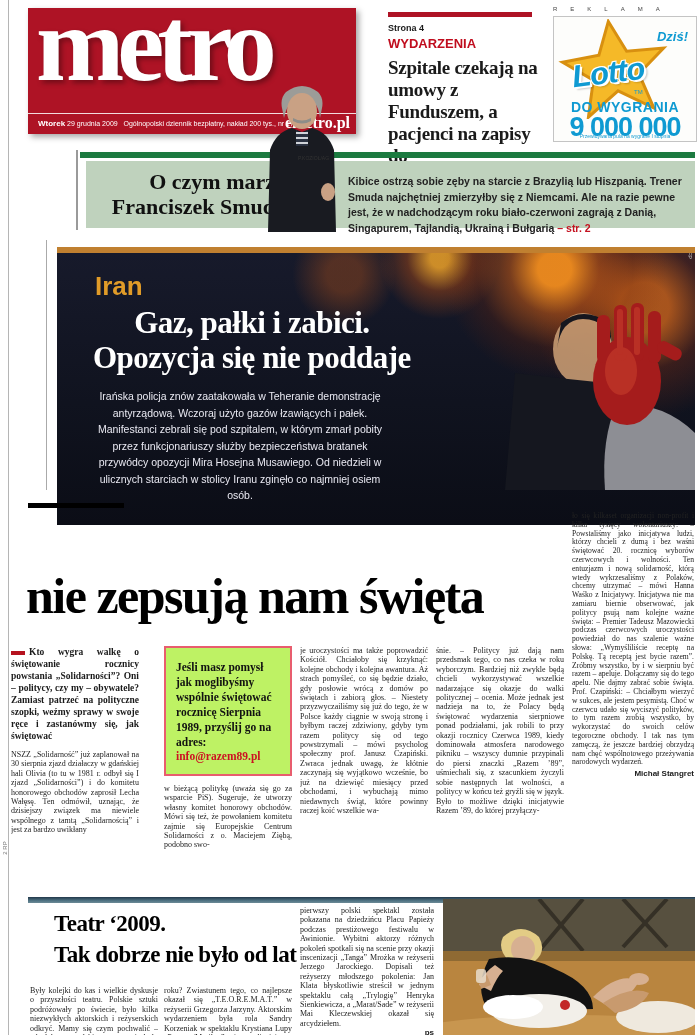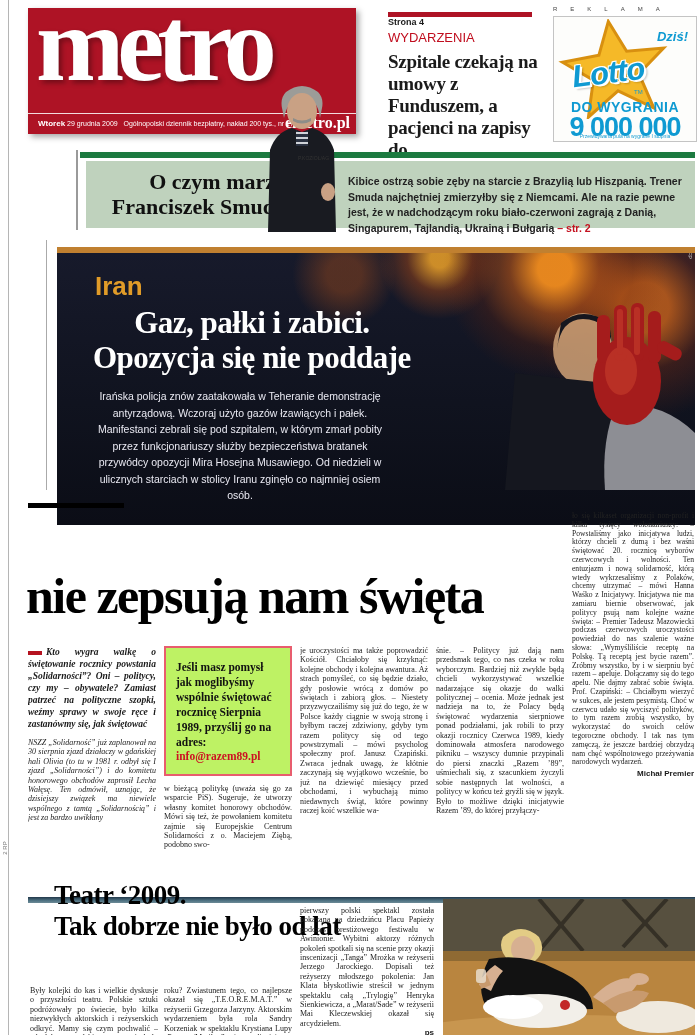--- a/index.html
+++ b/index.html
@@ -21,22 +21,22 @@
   .mast-strip{position:absolute;left:0;right:0;bottom:0;height:20px;border-top:1px solid rgba(255,255,255,.85);}
   .dateline{position:absolute;left:10px;top:5px;font-size:7px;color:#fff;white-space:nowrap;}
   .dateline b{font-size:8px;}
   .site{position:absolute;right:6px;bottom:2px;font-size:16px;font-weight:bold;color:#fff;}
   .mast-credit{left:298px;top:155px;font-size:5px;color:#333;z-index:6;}
   .smuda-photo{left:266px;top:84px;width:72px;height:148px;z-index:5;}
 
   
   .teaser{left:388px;top:12px;width:150px;}
   .teaser-bar{width:144px;height:5px;background:#ae1325;}
-  .teaser-page{font-size:9px;font-weight:bold;font-family:"Liberation Sans",sans-serif;}
-  .teaser-section{font-size:13px;font-weight:normal;color:#c00d1e;margin-top:3px;font-family:"Liberation Sans",sans-serif;}
+  .teaser-page{font-size:9px;font-weight:bold;margin-top:6px;font-family:"Liberation Sans",sans-serif;}
+  .teaser-section{font-size:13px;font-weight:bold;color:#c00d1e;margin-top:3px;font-family:"Liberation Sans",sans-serif;}
   .teaser-head{font-size:19px;font-weight:bold;line-height:22px;margin-top:6px;letter-spacing:-0.3px;}
 
   
   .reklama{left:553px;top:6px;width:140px;font-size:6px;color:#444;letter-spacing:13px;
            font-family:"Liberation Sans",sans-serif;}
   .ad-box{left:553px;top:16px;width:142px;height:124px;border:1px solid #c4c4c4;background:#fdfdfb;}
   .star{position:absolute;left:2px;top:2px;}
   .ad-today{position:absolute;right:8px;top:12px;font-size:13px;font-weight:bold;font-style:italic;
             color:#0f9ad2;font-family:"Liberation Sans",sans-serif;}
   .ad-brand{position:absolute;left:18px;top:38px;font-size:31px;font-weight:bold;font-style:italic;
@@ -80,36 +80,36 @@
   .afp{position:absolute;right:2px;top:6px;transform:rotate(90deg);transform-origin:right top;
        font-size:5.5px;color:#c9c9c9;font-family:"Liberation Sans",sans-serif;}
   .iran-fig{position:absolute;right:0;top:0;}
 
   
   .main-bar{left:28px;top:503px;width:96px;height:5px;background:#000;}
   .main-head{left:26px;top:506px;width:560px;font-size:50px;font-weight:bold;line-height:60px;
              letter-spacing:-1.5px;color:#000;}
   .bodytext{font-size:8px;line-height:9.4px;text-align:justify;color:#222;}
   .col{position:absolute;width:128px;}
-  .c1{left:28px;top:646px;height:245px;overflow:hidden;font-style:italic;}
+  .c1{left:11px;top:646px;height:245px;overflow:hidden;}
   .c2{left:164px;top:646px;height:245px;}
   .c3{left:300px;top:646px;height:245px;overflow:hidden;}
   .c4{left:436px;top:646px;height:245px;overflow:hidden;}
   .c5{left:572px;top:512px;width:122px;height:380px;overflow:hidden;}
   .lead{font-size:9.5px;line-height:12px;font-weight:bold;text-align:justify;margin-bottom:8px;}
   .lead-dash{display:inline-block;width:14px;height:4px;background:#b5121f;margin-right:4px;vertical-align:middle;}
   .infobox{width:104px;background:#bef264;border:2px solid #e85d6e;padding:12px 10px;margin-bottom:8px;}
   .infobox .bx{font-size:11.5px;font-weight:bold;line-height:15px;color:#111;text-align:left;}
   .infobox .bxmail{font-size:11.5px;font-weight:bold;color:#cc1122;}
   .byline{display:block;text-align:right;font-weight:bold;font-size:8px;
           font-family:"Liberation Sans",sans-serif;margin-top:2px;}
 
   
   .th-bar{left:28px;top:897px;width:667px;height:6px;background:linear-gradient(180deg,#22384a 0,#4f7282 60%,#6d8b97 100%);}
-  .th-head{left:54px;top:880px;width:330px;font-size:27px;font-weight:bold;line-height:31px;letter-spacing:-.5px;color:#000;}
+  .th-head{left:54px;top:908px;width:330px;font-size:23px;font-weight:bold;line-height:31px;letter-spacing:-.5px;color:#000;}
   .t1{left:30px;top:986px;height:49px;overflow:hidden;}
   .t2{left:164px;top:986px;height:49px;overflow:hidden;}
   .t3{left:300px;top:906px;width:134px;height:129px;overflow:hidden;}
   .th-ps{display:block;text-align:right;font-weight:bold;font-size:8px;font-family:"Liberation Sans",sans-serif;}
   .th-photo{left:443px;top:899px;width:252px;height:136px;overflow:hidden;}
 </style>
 </head>
 <body>
 
 <div class="page">
@@ -234,21 +234,21 @@
       <div class="bxmail">info@razem89.pl</div>
     </div>
     <div class="bodytext">w bieżącą politykę (uważa się go za wsparcie PiS). Sugeruje, że utworzy własny komitet honorowy obchodów. Mówi się też, że powołaniem komitetu zajmie się Europejskie Centrum Solidarności z o. Maciejem Ziębą, podobno swo-</div>
   </div>
 
   <div class="col c3 bodytext">je uroczystości ma także poprowadzić Kościół. Chciałoby się krzyknąć: kolejne obchody i kolejna awantura. Aż strach pomyśleć, co się będzie działo, gdy posłowie wrócą z domów po świętach i zabiorą głos. – Niestety przyzwyczailiśmy się już do tego, że w Polsce każdy ciągnie w swoją stronę i byłbym raczej zdziwiony, gdyby tym razem politycy się od tego powstrzymali – mówi psycholog społeczny prof. Janusz Czapiński. Zwraca jednak uwagę, że kłótnie zaczynają się wyjątkowo wcześnie, bo już na dziewięć miesięcy przed obchodami, i wybuchają mimo niedawnych świąt, które powinny raczej koić wszelkie wa-</div>
   <div class="col c4 bodytext">śnie. – Politycy już dają nam przedsmak tego, co nas czeka w roku wyborczym. Bardziej niż zwykle będą chcieli wykorzystywać wszelkie nadarzające się okazje do walki politycznej – ocenia. Może jednak jest nadzieja na to, że Polacy będą świętować wydarzenia sierpniowe ponad podziałami, jak robili to przy okazji rocznicy Czerwca 1989, kiedy dominowała atmosfera narodowego pikniku – wszyscy dumnie przypinali do piersi znaczki „Razem ’89”, uśmiechali się, z szacunkiem życzyli sobie następnych lat wolności, a politycy w końcu też gryźli się w język. Było to możliwe dzięki inicjatywie Razem ’89, do której przyłączy-</div>
 
   <div class="col c5">
     <div class="bodytext" style="font-size:7.6px;line-height:8.8px;">ło się kilkaset organizacji non-profit i kilka tysięcy wolontariuszy: – Powstaliśmy jako inicjatywa ludzi, którzy chcieli z dumą i bez waśni świętować 20. rocznicę wyborów czerwcowych i wolności. Ten entuzjazm i nową solidarność, którą wtedy wykrzesaliśmy z Polaków, chcemy utrzymać – mówi Hanna Waśko z Inicjatywy. Inicjatywa nie ma zamiaru biernie obserwować, jak politycy psują nam kolejne ważne święta: – Premier Tadeusz Mazowiecki podczas czerwcowych uroczystości powiedział do nas szalenie ważne słowa: „Wymyśliliście receptę na Polskę. Tą receptą jest bycie razem”. Zróbmy wszystko, by i w sierpniu być razem – apeluje. Dołączamy się do tego apelu. Nie dajmy zabrać sobie święta. Prof. Czapiński: – Chciałbym wierzyć w sukces, ale jestem pesymistą. Choć w czerwcu udało się wyciszyć polityków, to tym razem zrobią wszystko, by wykorzystać do swoich celów tegoroczne obchody. I tak nas tym zamęczą, że jeszcze bardziej obrzydzą nam chęć wspólnotowego przeżywania narodowych wydarzeń.</div>
-    <span class="byline">Michał Premier</span>
+    <span class="byline">Michał Stangret</span>
   </div>
 
   <div class="abs th-bar"></div>
   <div class="abs th-head">
     <span>Teatr ‘2009.</span><br>
     <span>Tak dobrze nie było od lat</span>
   </div>
   <div class="col t1 bodytext">Były kolejki do kas i wielkie dyskusje o przyszłości teatru. Polskie sztuki podróżowały po świecie, było kilka niezwykłych aktorskich i reżyserskich odkryć. Mamy się czym pochwalić – tak dobrze z polskim teatrem nie było od dziesiątek lat. Co trzeba zobaczyć, żeby nadrobić teatralne zaległości z 2009</div>
   <div class="col t2 bodytext">roku? Zwiastunem tego, co najlepsze okazał się „T.E.O.R.E.M.A.T.” w reżyserii Grzegorza Jarzyny. Aktorskim wydarzeniem była rola Sandry Korzeniak w spektaklu Krystiana Lupy „Persona/Marilyn” (na zdjęciu), a teatralnym odkryciem – „(A)pollonia” Krzysztofa Warlikowskiego, która jako</div>
   <div class="col t3">

